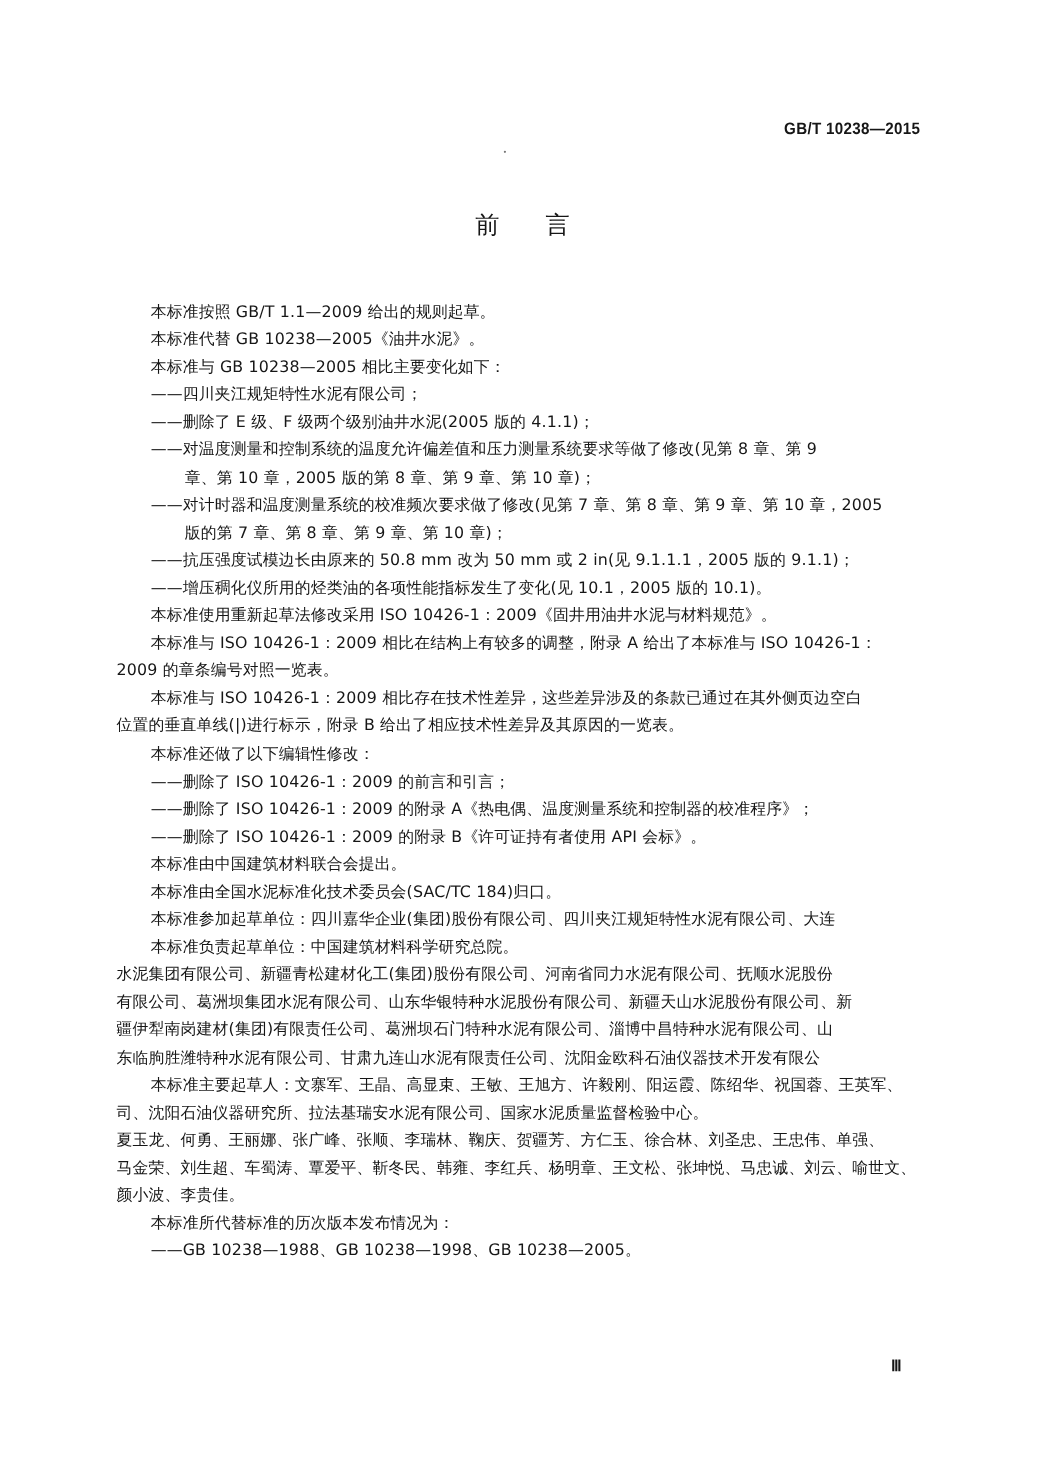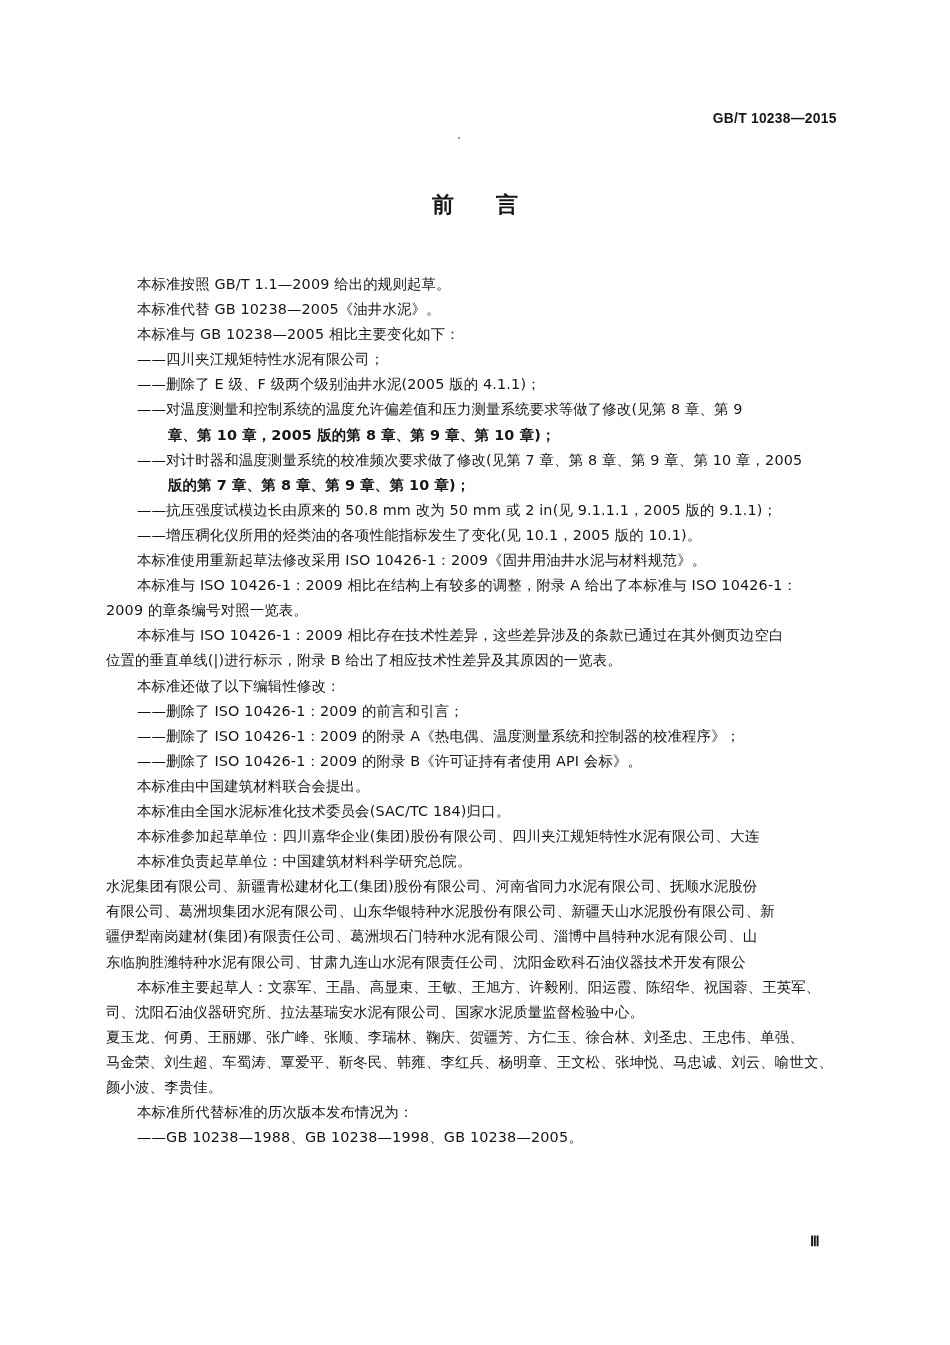--- a/index.html
+++ b/index.html
@@ -2,27 +2,27 @@
 <html><head>
 <meta charset="utf-8">
 <style>
   html, body { margin: 0; padding: 0; background: #ffffff; }
   body { width: 950px; height: 1345px; position: relative; overflow: hidden;
          font-family: "DejaVu Serif", "Liberation Serif", serif; color: #161616; }
   .std-no { position: absolute; top: 109px; right: 113px; font-family: "Liberation Sans", "DejaVu Sans", sans-serif;
             font-weight: bold; font-size: 15px; letter-spacing: 0.3px; transform: scaleX(0.92); transform-origin: right center; }
   .dot { position: absolute; left: 458px; top: 137px; width: 2px; height: 2px; background: #777; border-radius: 50%; }
   .title { position: absolute; top: 190px; left: 0; width: 950px; text-align: center;
-           font-family: "DejaVu Sans", "Liberation Sans", sans-serif; font-weight: bold; font-size: 22px;
+           font-family: "DejaVu Sans", "Liberation Sans", sans-serif; font-weight: normal; font-size: 22px;
            letter-spacing: 42px; text-indent: 42px; }
   .body { position: absolute; left: 106px; top: 272px; width: 736px; }
   .ln { height: 25.1px; line-height: 25.1px; font-size: 14.4px; white-space: nowrap; overflow: visible;
         font-family: "DejaVu Sans", "Liberation Sans", sans-serif; letter-spacing: 0.15px; }
   .ln.indent { padding-left: 31px; }
-  .ln.cont { padding-left: 62px; font-weight: bold; }
+  .ln.cont { padding-left: 62px; }
   .ln.flush { padding-left: 0; }
   .page-no { position: absolute; left: 810px; top: 1233px; font-family: "Liberation Serif", serif;
              font-weight: bold; font-size: 14px; }
   .footer { position: absolute; left: 0; width: 950px; top: 1380px; text-align: center;
             font-family: "Liberation Serif", "DejaVu Serif", serif; font-size: 15px; color: #333; }
 </style>
 </head>
 <body>
 
 <div class="std-no">GB/T 10238—2015</div>

